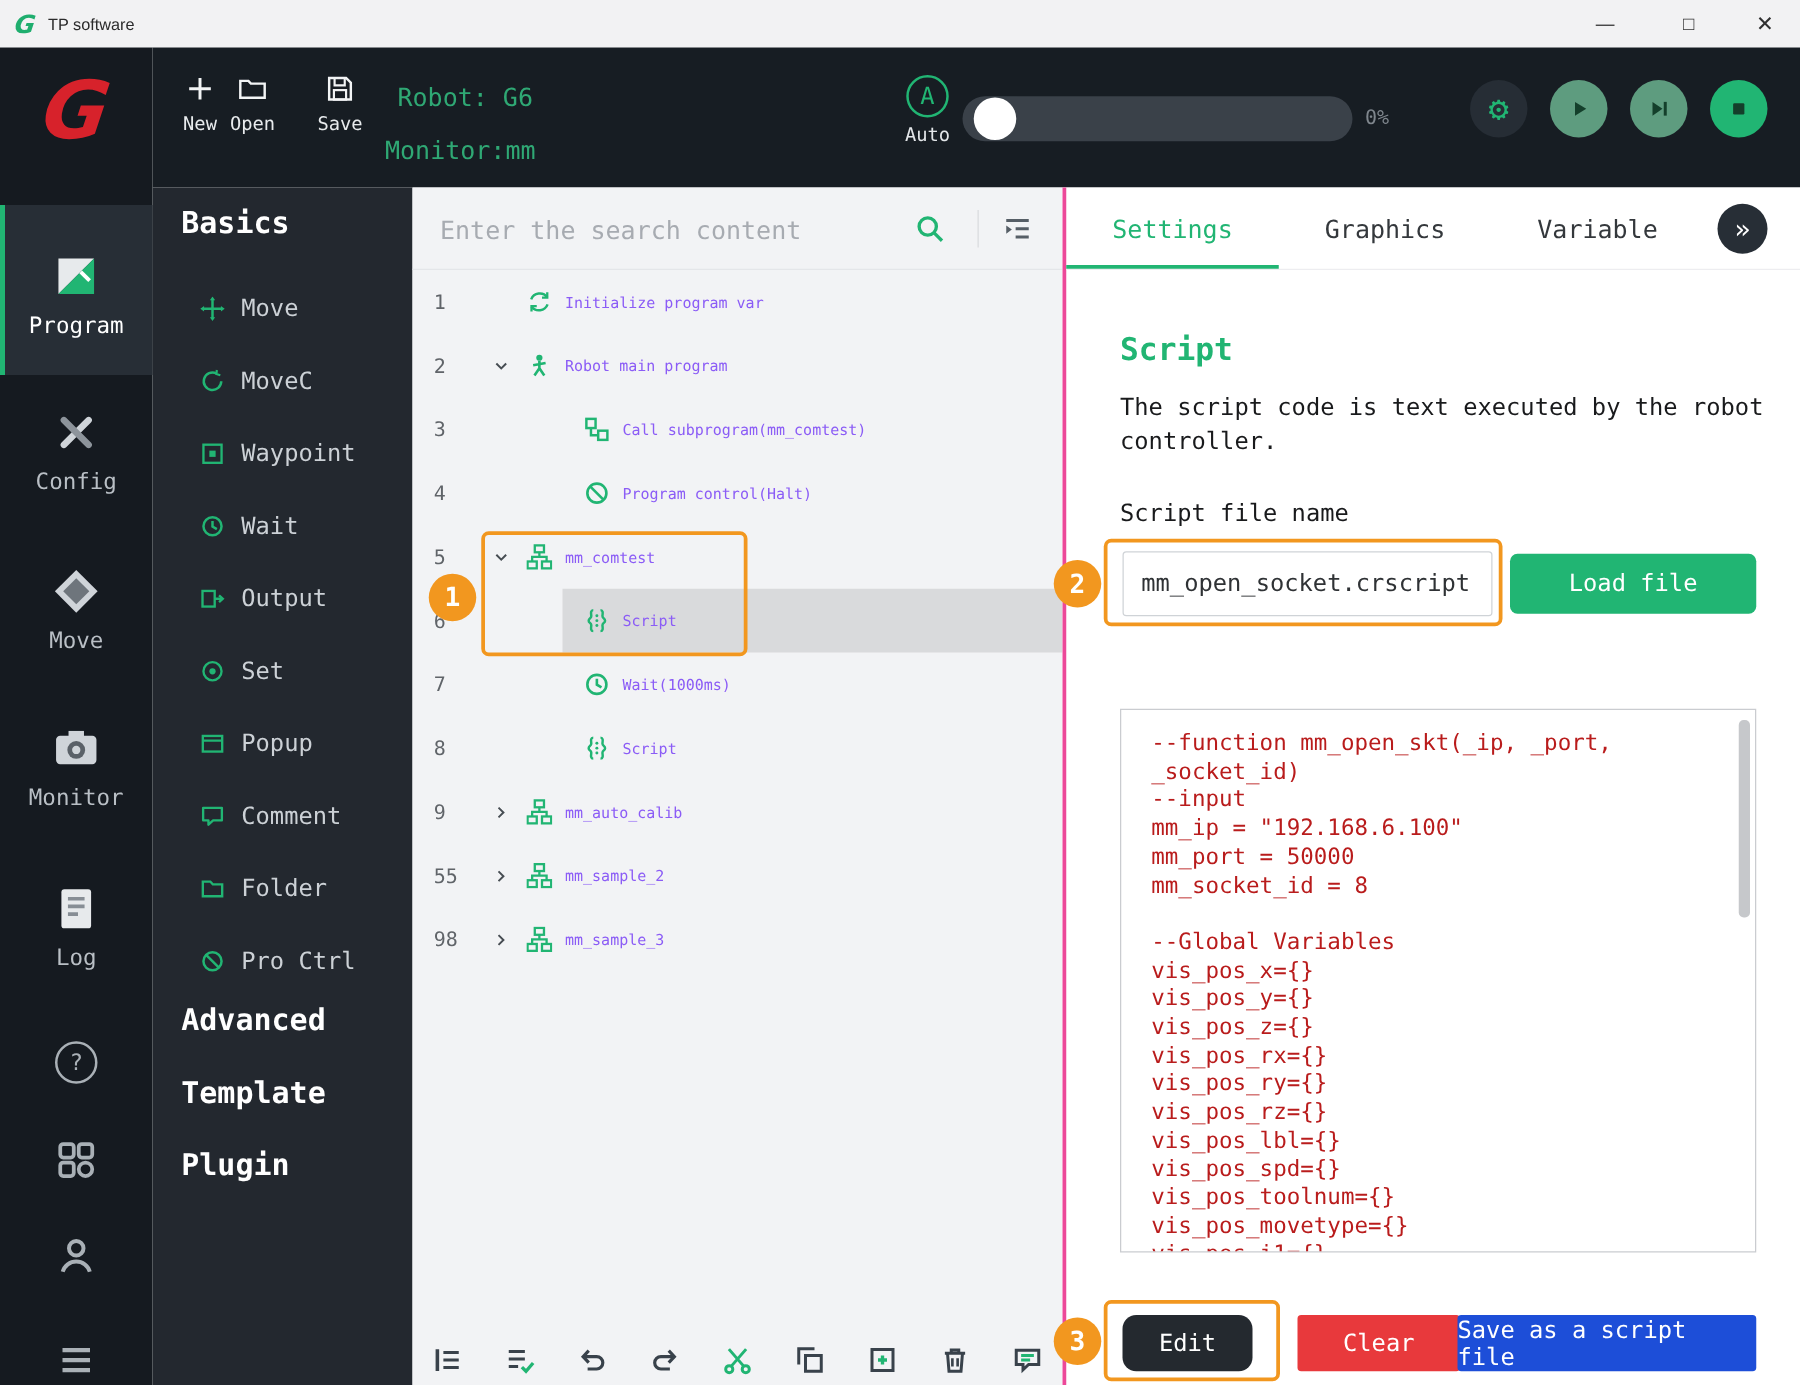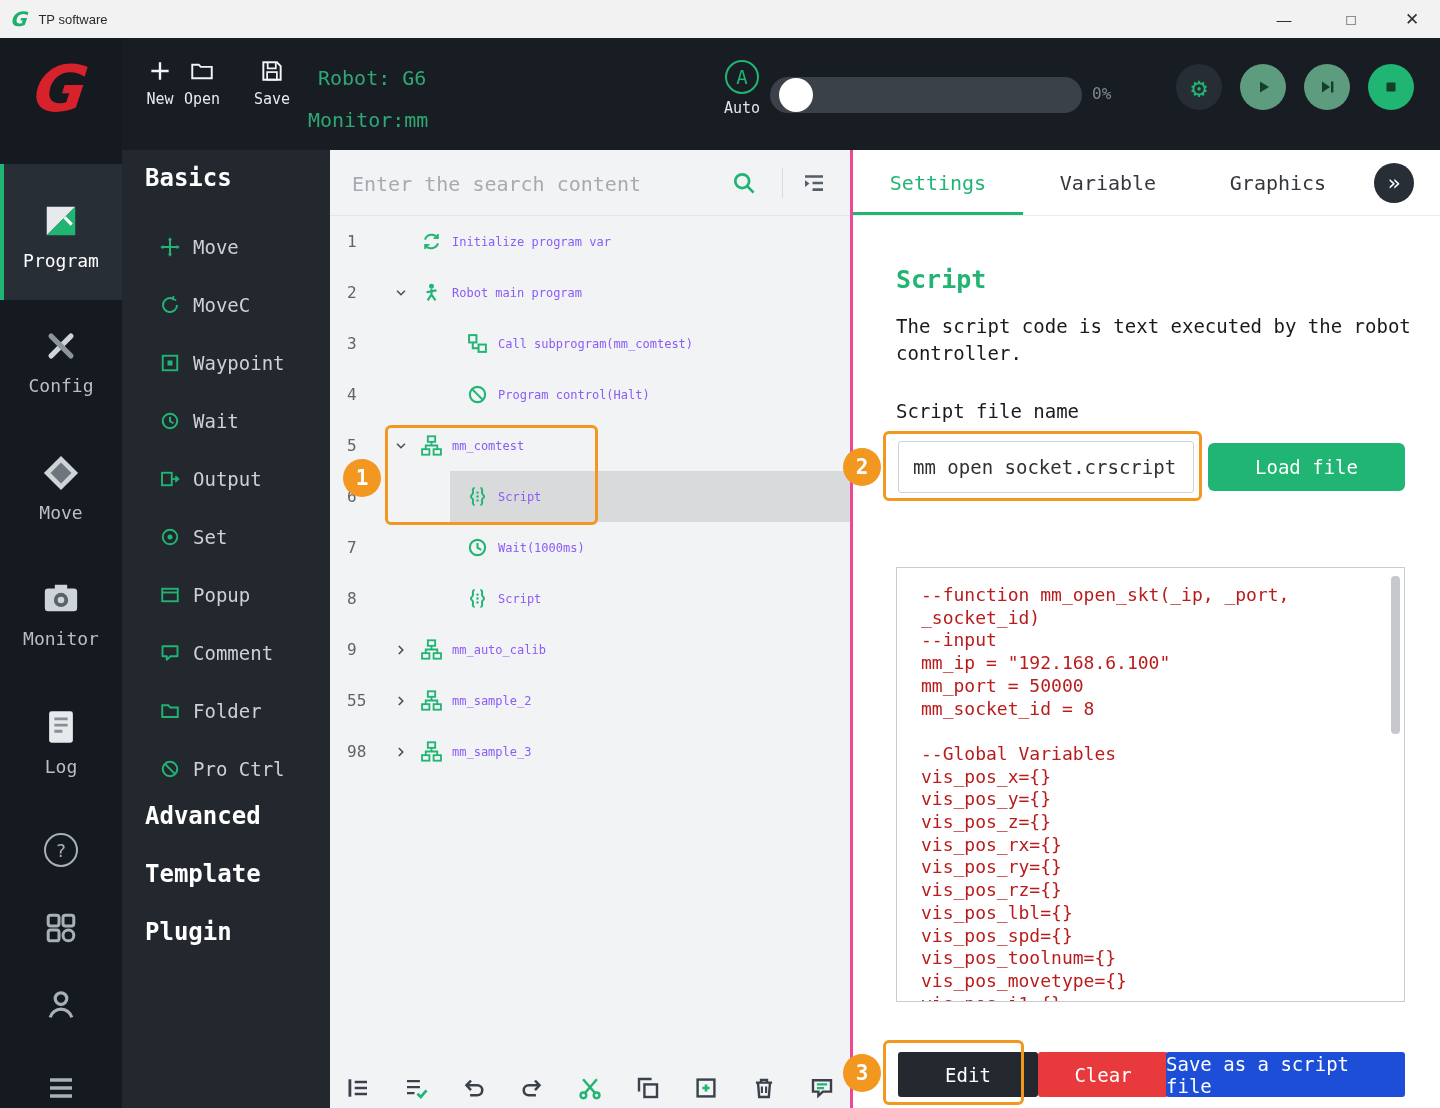--- a/index.html
+++ b/index.html
@@ -100,21 +100,21 @@
   .ins-filelabel{position:absolute;left:43px;top:250px;font-size:19px;color:#191a1c;}
   .ins-input{position:absolute;left:45px;top:291px;width:296px;height:52px;border:1px solid #cfd3d7;border-radius:3px;
              padding:0 14px;font-size:19px;font-family:inherit;color:#2f3235;box-sizing:border-box;}
   .loadbtn{position:absolute;left:355px;top:293px;width:197px;height:48px;background:#21b573;border-radius:6px;
            color:#fff;font-size:19px;display:flex;align-items:center;justify-content:center;}
   .codebox{position:absolute;left:43px;top:417px;width:509px;height:435px;border:1px solid #caccd0;box-sizing:border-box;overflow:hidden;background:#fff;}
   .code{position:absolute;left:24px;top:16px;white-space:pre;font-size:18px;line-height:22.7px;color:#b91c1c;}
   .vscroll{position:absolute;right:4px;top:8px;width:9px;height:158px;background:#c6c8cb;border-radius:4px;}
   .btn{position:absolute;top:902px;height:45px;border-radius:3px;color:#fff;font-size:19px;
        display:flex;align-items:center;justify-content:center;}
-  .editbtn{left:45px;width:140px;background:#24292f;}
+  .editbtn{left:45px;width:104px;background:#24292f;border-radius:11px;}
   .clearbtn{left:185px;width:130px;background:#e8393c;}
   .savebtn{left:313px;width:239px;background:#1d4ed8;}
 
   
   .annbox{position:absolute;border:3px solid #f2971f;border-radius:6px;z-index:40;pointer-events:none;box-sizing:border-box;}
   .ab1{left:385px;top:425px;width:213px;height:100px;}
   .ab2{left:883px;top:431px;width:319px;height:70px;}
   .ab3{left:883px;top:1040px;width:141px;height:65px;}
   .anncircle{position:absolute;width:38px;height:38px;border-radius:50%;background:#f2971f;color:#fff;
              font-size:21px;font-weight:bold;display:flex;align-items:center;justify-content:center;z-index:41;}
@@ -674,22 +674,22 @@
         </svg>
       <svg class="i24">
           <use href="#sym-tb-comment"></use>
         </svg>
     </div>
   </div>
 
   <div id="inspector">
     <div class="tabbar">
       <div class="tab active">Settings</div>
+      <div class="tab">Graphics</div>
       <div class="tab">Variable</div>
-      <div class="tab">Graphics</div>
       <div class="morebtn">
         <span>»</span>
       </div>
     </div>
 
     <div class="ins-title">Script</div>
     <div class="ins-desc">The script code is text executed by the robot controller.</div>
     <div class="ins-filelabel">Script file name</div>
 
     <input class="ins-input" type="text" value="mm_open_socket.crscript" style="">

